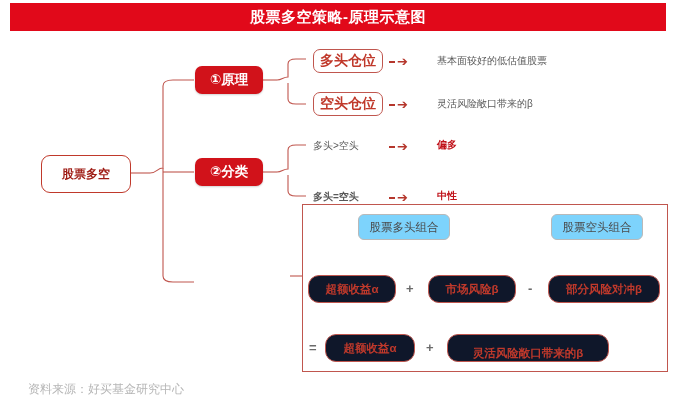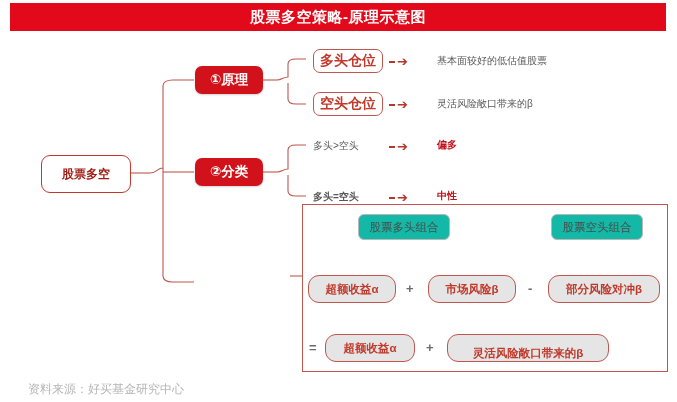--- a/index.html
+++ b/index.html
@@ -66,30 +66,30 @@
   .conn{position:absolute;left:0;top:0;width:677px;height:402px;pointer-events:none;}
 
   
   .frame{
     position:absolute;left:302px;top:204px;width:364px;height:166px;
     border:1.2px solid #c0564e;background:#fff;
   }
 
   
   .gbox{
-    position:absolute;border:1.1px solid #b9b9b9;border-radius:6px;background:#14b8a6;
+    position:absolute;border:1.1px solid #b9b9b9;border-radius:6px;background:#7dd3fc;
     display:flex;align-items:center;justify-content:center;
   }
   .gbox span{color:#4a4a4a;font-size:11.5px;}
   #gb1{left:358px;top:214px;width:90px;height:24px;}
   #gb2{left:551px;top:214px;width:90px;height:24px;}
 
   
   .fbox{
-    position:absolute;border:1.2px solid #c0564e;border-radius:11px;background:#e5e5e5;
+    position:absolute;border:1.2px solid #c0564e;border-radius:11px;background:#0f172a;
     display:flex;align-items:center;justify-content:center;
   }
   .fbox span{color:#c0392b;font-size:11.5px;font-weight:bold;white-space:nowrap;}
   #fb1{left:308px;top:275px;width:86px;height:26px;}
   #fb2{left:428px;top:275px;width:86px;height:26px;}
   #fb3{left:548px;top:275px;width:110px;height:26px;}
   #fb4{left:325px;top:334px;width:88px;height:26px;}
   #fb5{left:447px;top:334px;width:160px;height:26px;align-items:flex-end;}
 
   

